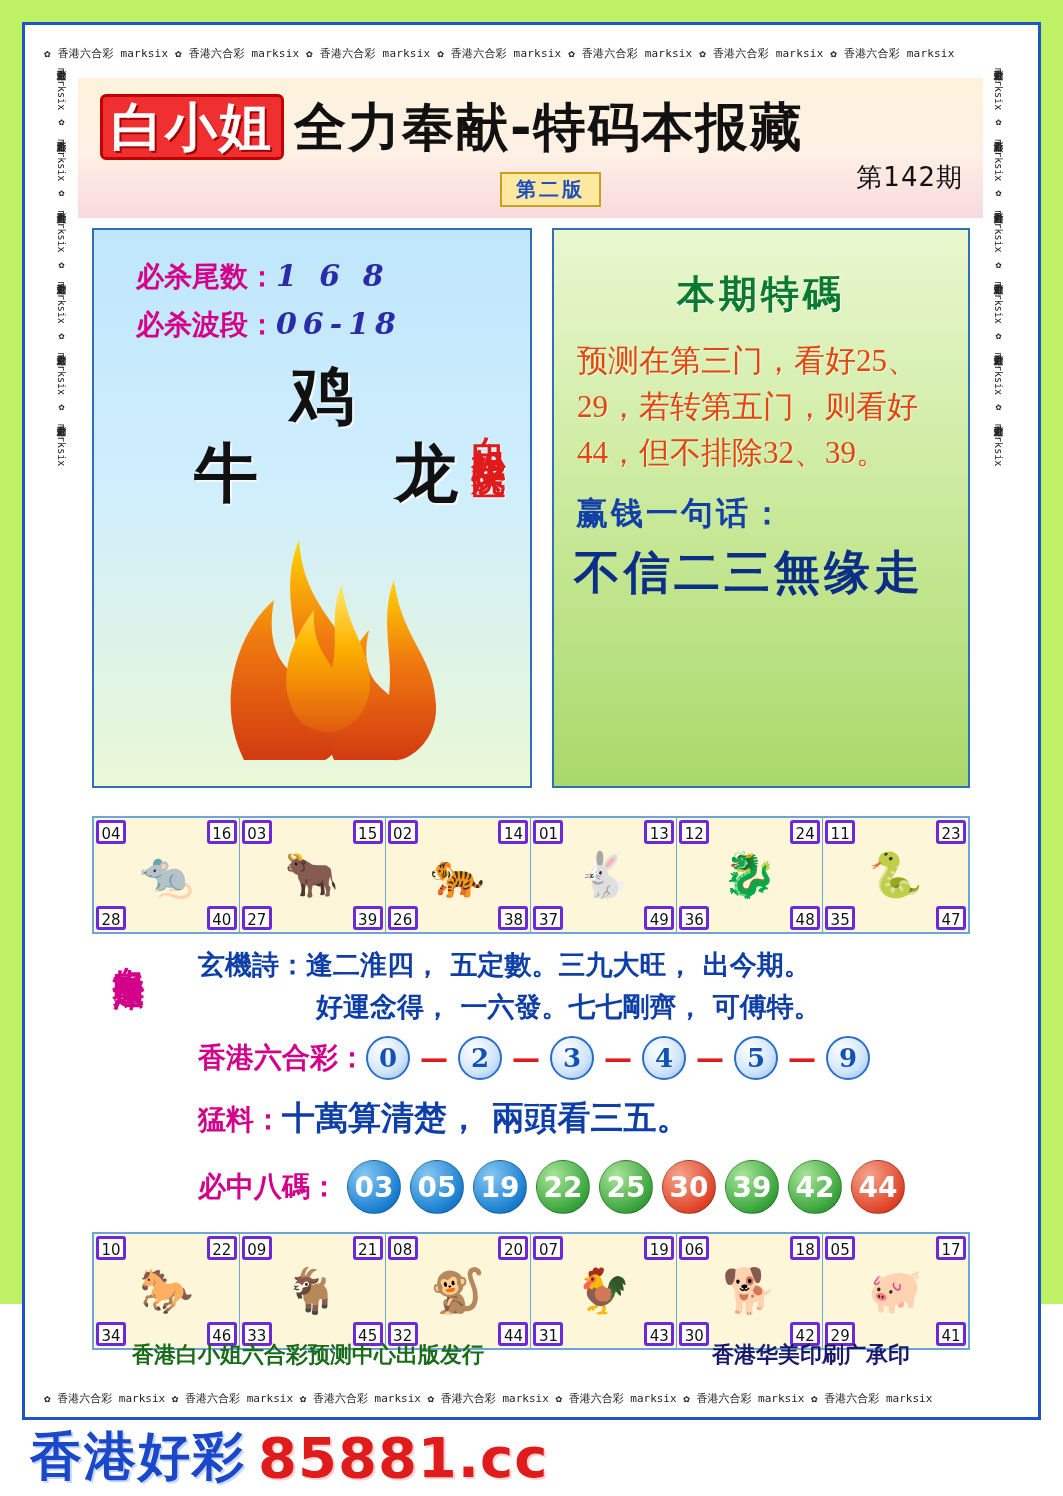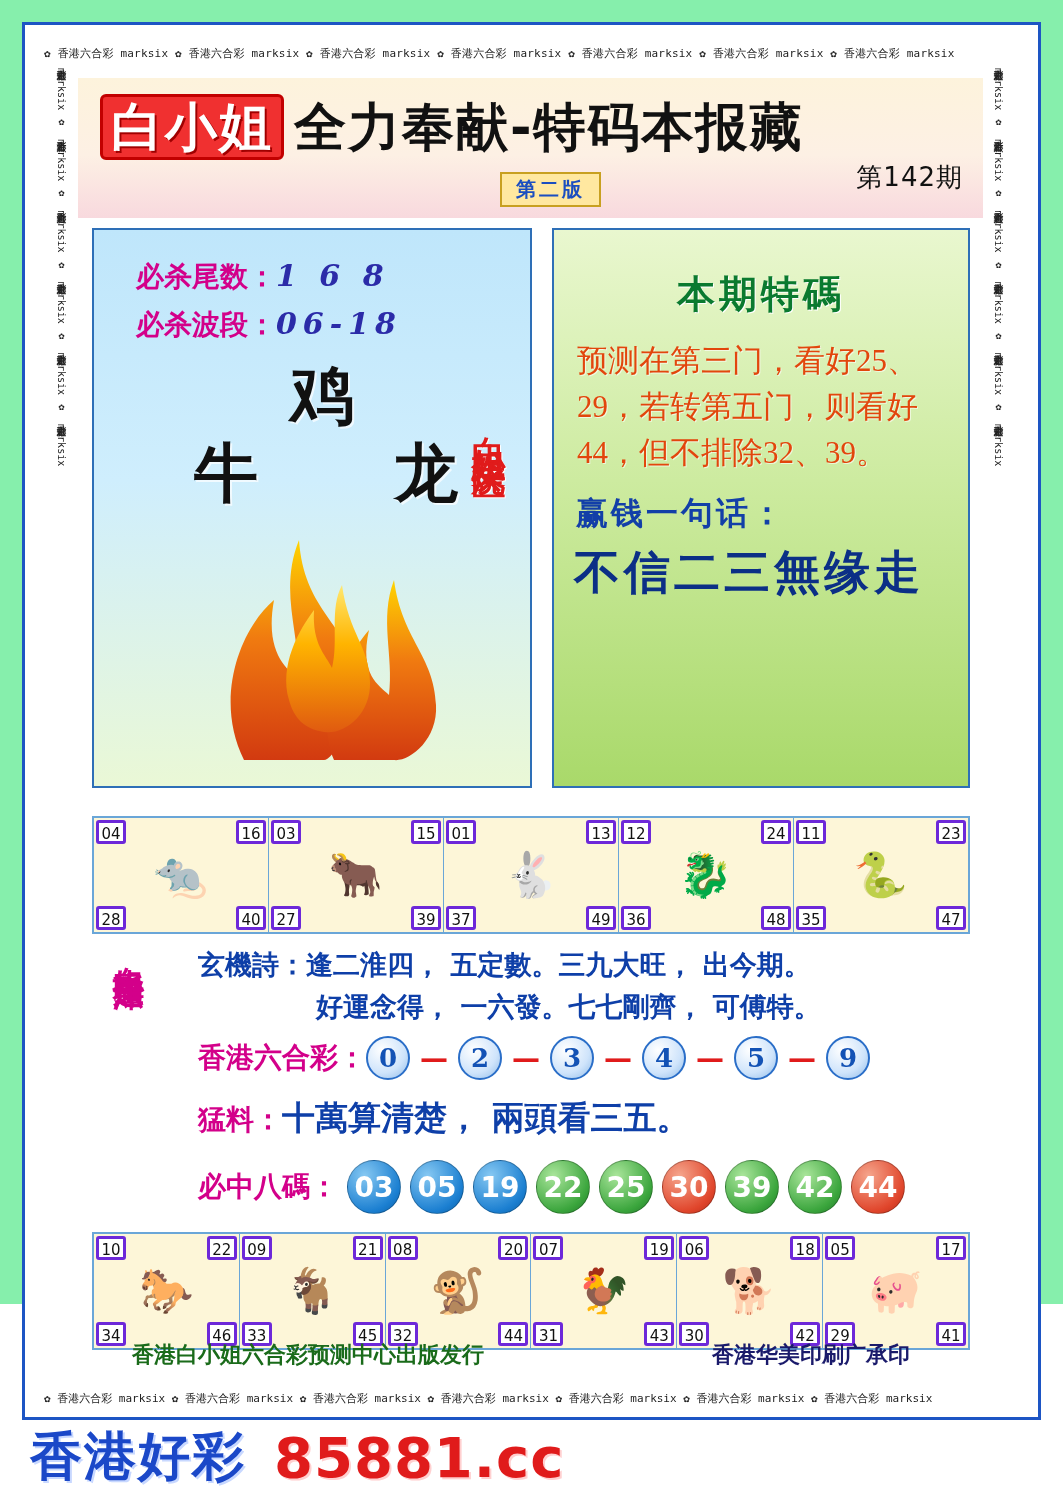--- a/index.html
+++ b/index.html
@@ -7,21 +7,21 @@
   body {
     width:1063px; height:1496px;
     font-family:"DejaVu Sans", sans-serif;
     background:#ffffff;
     position:relative;
     overflow:hidden;
   }
   
   #page {
     position:absolute; left:0; top:0; width:1063px; height:1304px;
-    background:#86efac;
+    background:#bef264;
   }
   .outer-frame {
     position:absolute; left:22px; top:22px; width:1019px; height:1398px;
     border:3px solid #1d55c4;
     background:#ffffff;
   }
   
   .strip {
     position:absolute;
     background:#ffffff;
@@ -263,21 +263,21 @@
     position:absolute; top:1340px; left:92px; width:878px;
     display:flex; justify-content:space-between;
     font-size:22px; font-weight:bold; color:#2a5a2a;
     font-family:"DejaVu Serif", serif;
   }
   .footer-line .f1 { color:#1a6b1a; padding-left:40px; }
   .footer-line .f2 { color:#1a1a6b; padding-right:60px;text-align:right; }
   
   .bottom-brand {
     position:absolute; left:30px; top:1424px; width:1000px; height:66px;
-    display:flex; align-items:center; gap:28px;
+    display:flex; align-items:center; gap:12px;
   }
   .brand-cn {
     font-size:52px; font-weight:bold; color:#1b48c8;
     font-family:"DejaVu Sans", sans-serif;
     letter-spacing:2px;
     text-shadow:2px 2px 0 #c8d8ff;
   }
   .brand-num {
     font-size:56px; font-weight:bold; color:#e01b1b;
     font-family:"DejaVu Sans", sans-serif;
@@ -363,20 +363,27 @@
       <div class="znum br">40</div>
     </div>
     <div class="zcell">
       <div class="znum tl">03</div>
       <div class="znum tr">15</div>
       <div class="zanimal">🐂</div>
       <div class="znum bl">27</div>
       <div class="znum br">39</div>
     </div>
     <div class="zcell">
+      <div class="znum tl">02</div>
+      <div class="znum tr">14</div>
+      <div class="zanimal">🐅</div>
+      <div class="znum bl">26</div>
+      <div class="znum br">38</div>
+    </div>
+    <div class="zcell">
       <div class="znum tl">01</div>
       <div class="znum tr">13</div>
       <div class="zanimal">🐇</div>
       <div class="znum bl">37</div>
       <div class="znum br">49</div>
     </div>
     <div class="zcell">
       <div class="znum tl">12</div>
       <div class="znum tr">24</div>
       <div class="zanimal">🐉</div>

